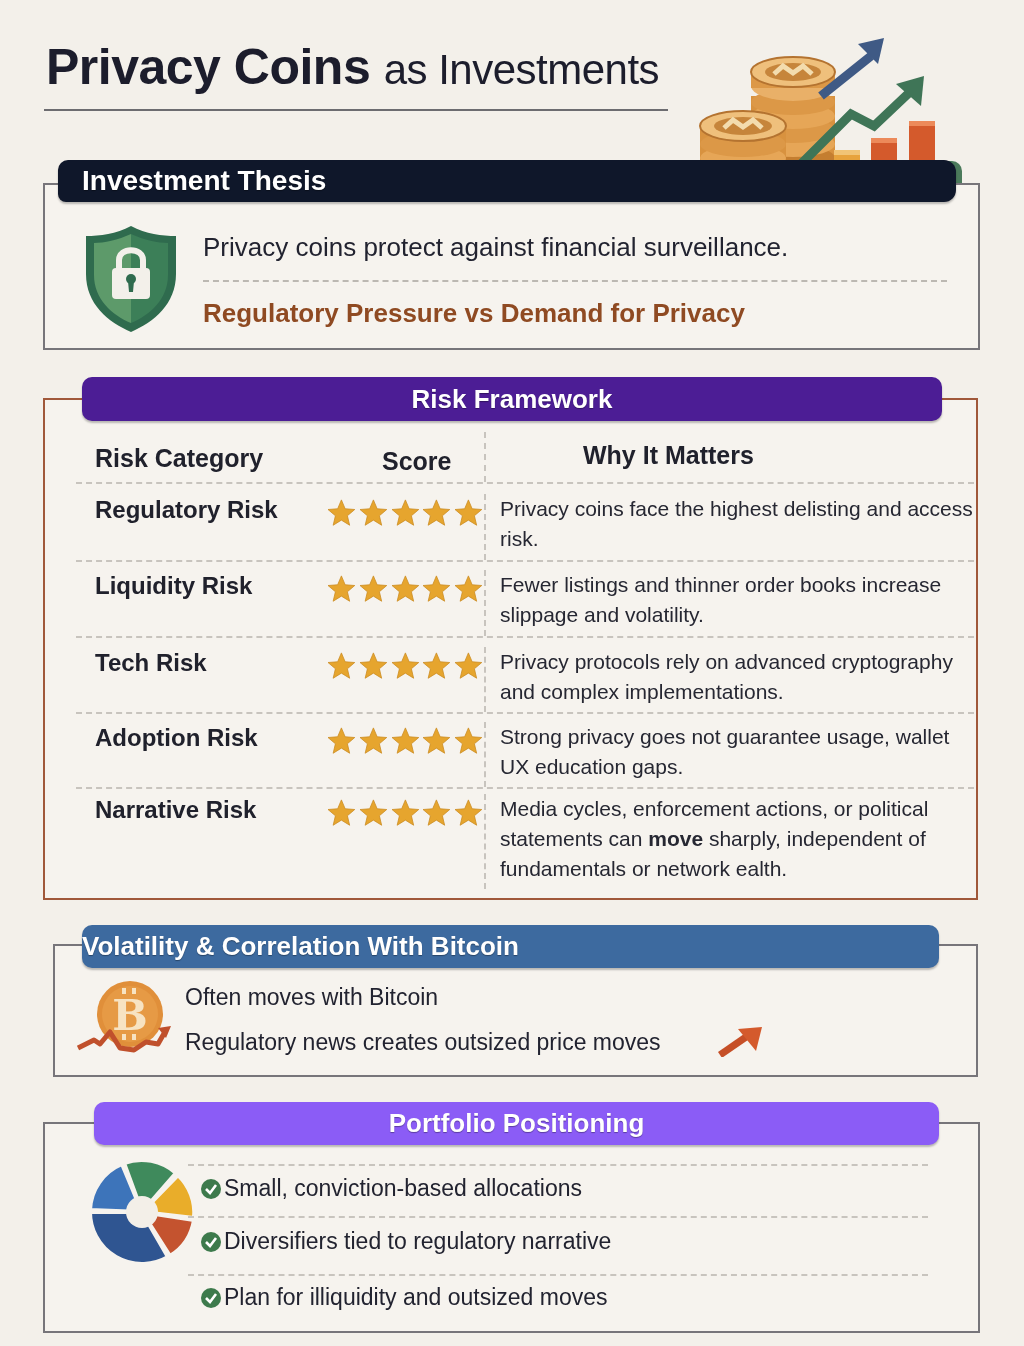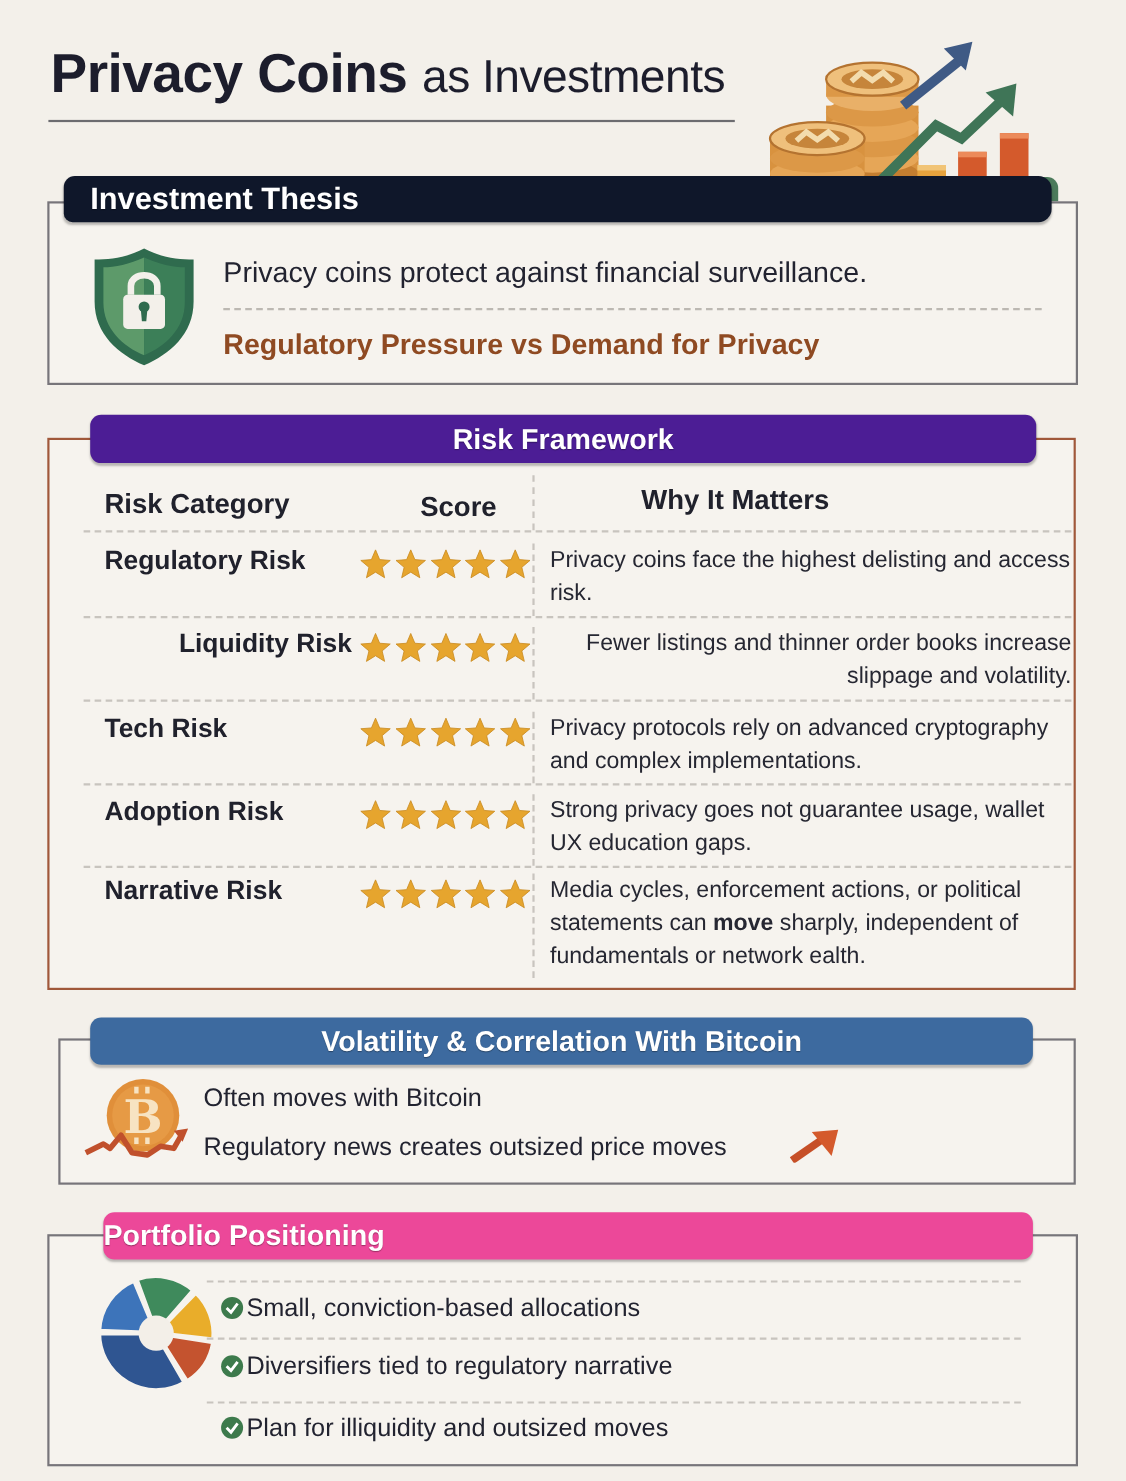--- a/index.html
+++ b/index.html
@@ -61,43 +61,43 @@
   .rt-cat { width: 244px; padding-left: 19px; font-size: 24px; font-weight: bold; color: #20212c; }
   .rt-score { width: 164px; padding-left: 6px; }
   .rt-why { flex: 1; border-left: 2px dashed #c8c4be; padding-left: 14px; font-size: 21px; line-height: 30px; color: #262732; }
   .rt-head .rt-cat { font-size: 25px; padding-top: 9px; }
   .rt-head .rt-score { font-size: 25px; font-weight: bold; padding-left: 62px; padding-top: 9px; color:#20212c; }
   .rt-head .rt-why { font-size: 25px; font-weight: bold; padding-left: 97px; padding-top: 8px; color:#20212c; height: 50px; }
   .rt-head { height: 52px; align-items: center; }
   .stars { display: flex; gap: 1px; margin-top: 4px; }
   .star { width: 31px; height: 30px; }
   .rt-row.r1 { height: 78px; padding-top: 10px; }
-  .rt-row.r2 { height: 76px; padding-top: 8px; text-align: right; }
+  .rt-row.r2 { height: 76px; padding-top: 8px; }
   .rt-row.r3 { height: 76px; padding-top: 9px; }
   .rt-row.r4 { height: 75px; padding-top: 8px; }
   .rt-row.r5 { height: 100px; padding-top: 5px; }
   .rt-row .rt-cat { padding-top: 2px; }
   .rt-row .rt-why b { font-weight: bold; }
 
   
   .vol-box { left: 53px; top: 944px; width: 925px; height: 133px; }
   .vol-banner {
     left: 82px; top: 925px; width: 857px; height: 43px;
-    background: #3d6a9f; font-size: 26px; justify-content: center;
+    background: #3d6a9f; font-size: 26px; 
   }
   .btc-icon { left: 74px; top: 978px; width: 100px; height: 82px; }
   .vol-line1 { left: 185px; top: 984px; font-size: 23px; color:#222330; white-space: nowrap; }
   .vol-line2 { left: 185px; top: 1029px; font-size: 23px; color:#222330; white-space: nowrap; }
   .up-arrow { left: 718px; top: 1025px; width: 46px; height: 32px; }
 
   
   .port-box { left: 43px; top: 1122px; width: 937px; height: 211px; }
   .port-banner {
     left: 94px; top: 1102px; width: 845px; height: 43px;
-    background: #ec4899; font-size: 26px; 
+    background: #8b5cf6; font-size: 26px; justify-content: center;
   }
   .pie { left: 86px; top: 1159px; width: 112px; height: 106px; }
   .port-sep { left: 188px; width: 740px; border-top: 2px dashed #c8c4be; }
   .port-item { left: 200px; display: flex; align-items: center; gap: 2px; font-size: 23px; color:#222330; white-space: nowrap; }
   .check { width: 22px; height: 22px; }
 </style>
 </head>
 <body>
 
 <div class="abs title">

